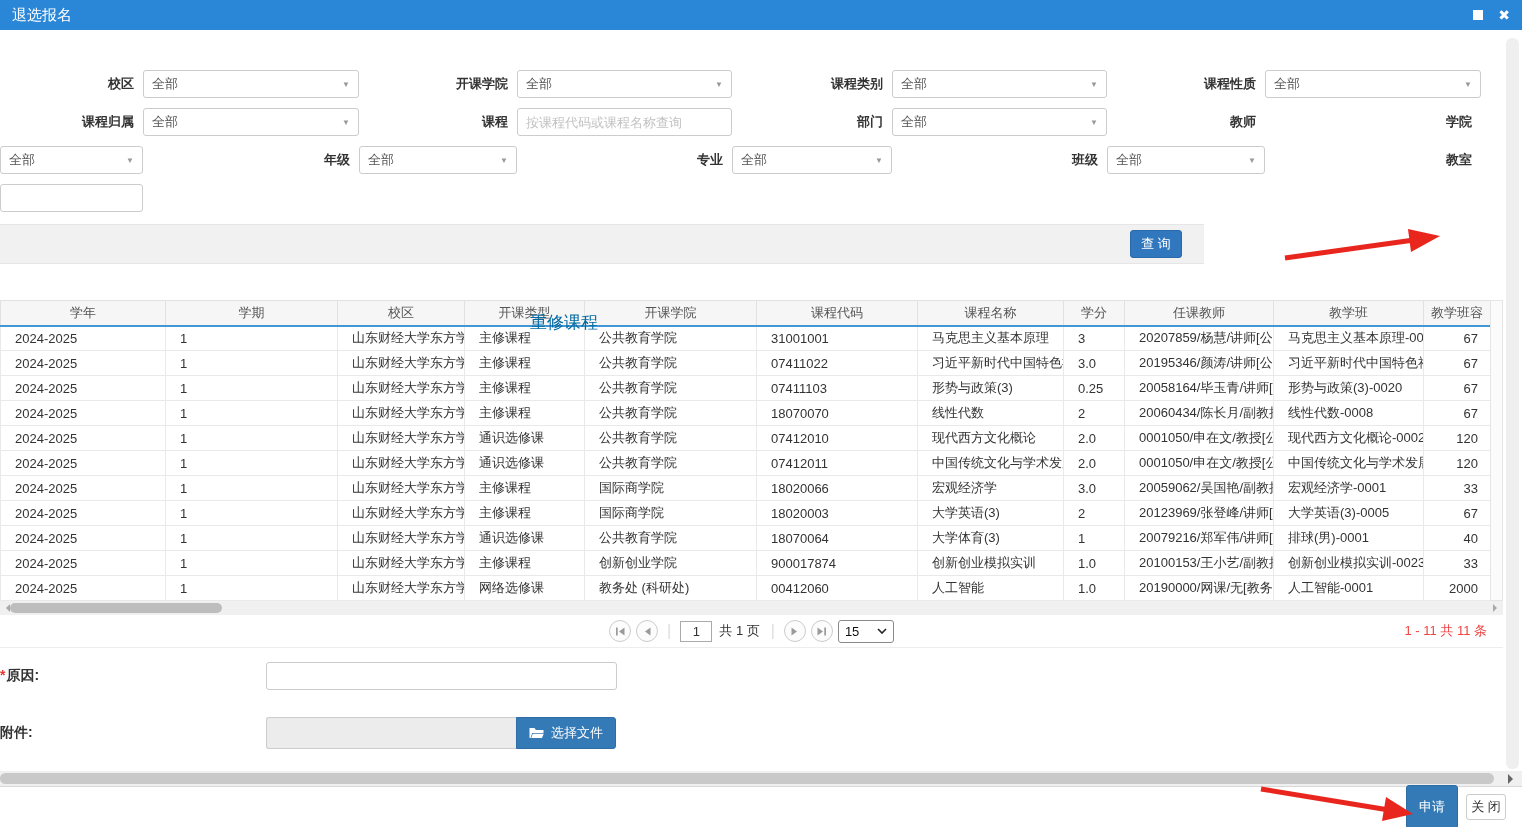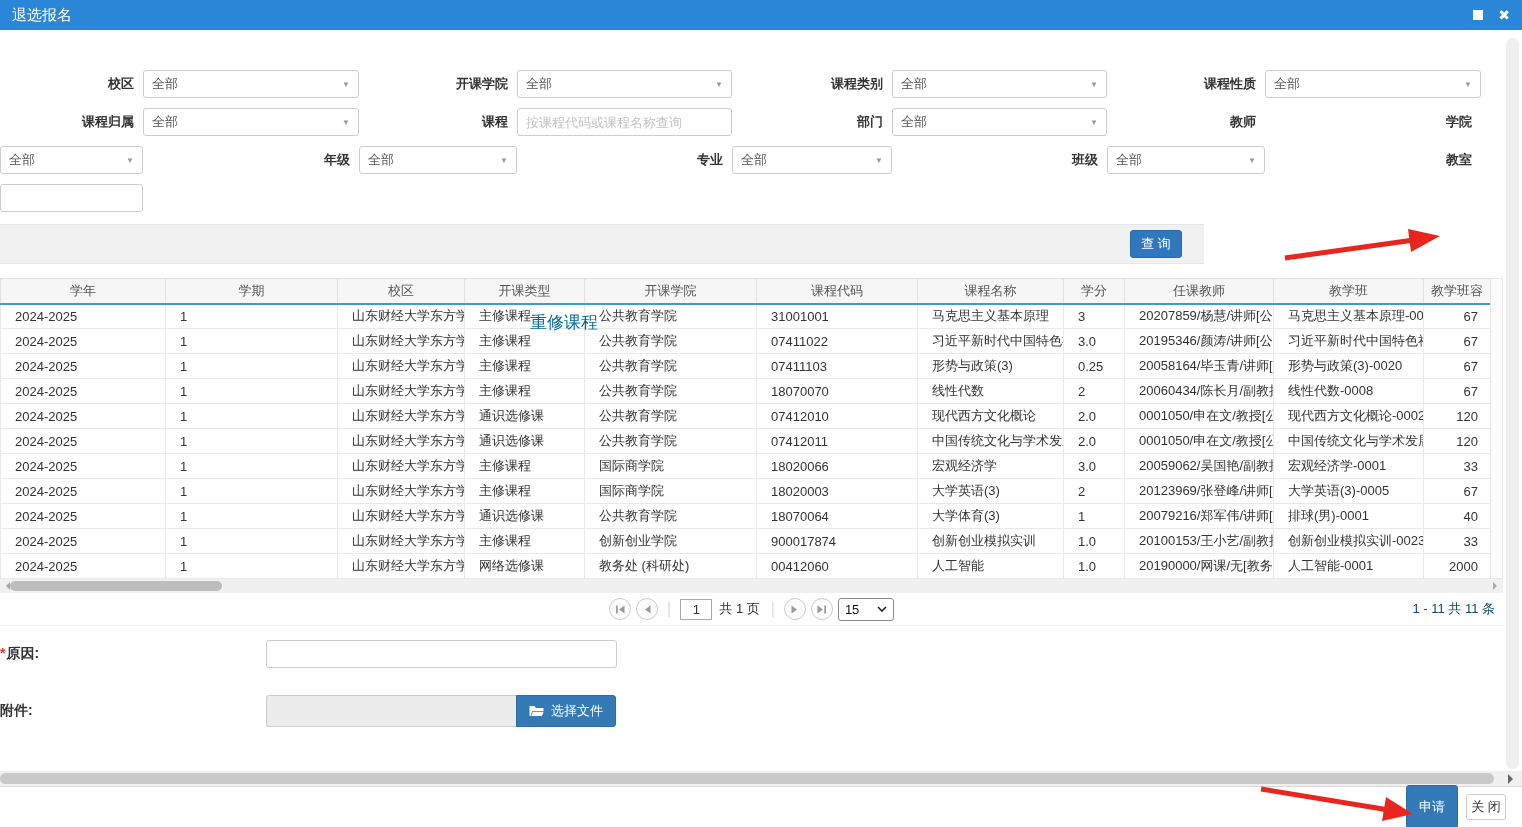--- a/index.html
+++ b/index.html
@@ -28,21 +28,21 @@
   .text-input::placeholder { color:#c2c2c2; }
 
   
   .toolbar { margin-top:12px; width:1204px; height:40px; background:#f1f1f1;
     border-top:1px solid #e6e6e6; border-bottom:1px solid #e6e6e6;
     display:flex; align-items:center; justify-content:flex-end; padding-right:22px; }
   .query-btn { width:52px; height:28px; background:#3177bd; color:#fff;
     border:1px solid #2a6aab; border-radius:3px; font-size:13px; cursor:pointer; }
 
   
-  .table-wrap { margin-top:14px; position:relative; width:1503px; }
+  .table-wrap { margin-top:36px; position:relative; width:1503px; }
   table { width:1490px; border-collapse:collapse; table-layout:fixed; }
   th { height:25px; background:#f6f6f6; color:#555; font-weight:normal; font-size:13px;
     border:1px solid #e2e2e2; border-bottom:2px solid #4198d5; white-space:nowrap; overflow:hidden; }
   td { height:25px; border:1px solid #e9e9e9; color:#333; font-size:13px;
     padding:0 6px 0 14px; white-space:nowrap; overflow:hidden; background:#fff; }
   td.num { text-align:right; padding-right:12px; }
   .v-scroll { position:absolute; left:1490px; top:0; bottom:0; width:13px;
     background:#fbfbfb; border:1px solid #e5e5e5; }
 
   
@@ -59,21 +59,21 @@
   .pager-group { display:flex; align-items:center; gap:5px; }
   .pg-btn { width:22px; height:22px; border-radius:50%; border:1px solid #ccc;
     background:#fcfcfc; display:flex; align-items:center; justify-content:center; cursor:pointer; }
   .pg-sep { color:#ddd; font-size:16px; margin:0 4px; }
   .page-input { width:32px; height:21px; border:1px solid #aaa; text-align:center;
     font-size:13px; color:#333; outline:none; }
   .pages-label { font-size:13px; color:#333; margin:0 2px; }
   .size-select { width:56px; height:23px; border:1px solid #8a8a8a; border-radius:3px;
     display:flex; align-items:center; justify-content:space-between;
     padding:0 6px; font-size:13px; color:#111; background:#fff; cursor:pointer; }
-  .range-info { position:absolute; right:8px; font-size:13px; color:#0c4a6e; }
+  .range-info { position:absolute; right:16px; font-size:13px; color:#ef4444; }
 
   
   .form-area { padding-top:14px; }
   .form-row { display:flex; align-items:center; }
   .form-row + .form-row { margin-top:27px; }
   .form-label { width:250px; text-align:left; font-size:14px; font-weight:bold;
     color:#333; padding-right:16px; }
   .req { color:#e53a30; margin-right:1px; }
   .reason-input { width:351px; height:28px; margin-left:16px; border:1px solid #ccc;
     border-radius:3px; padding:0 8px; font-size:13px; outline:none; }

